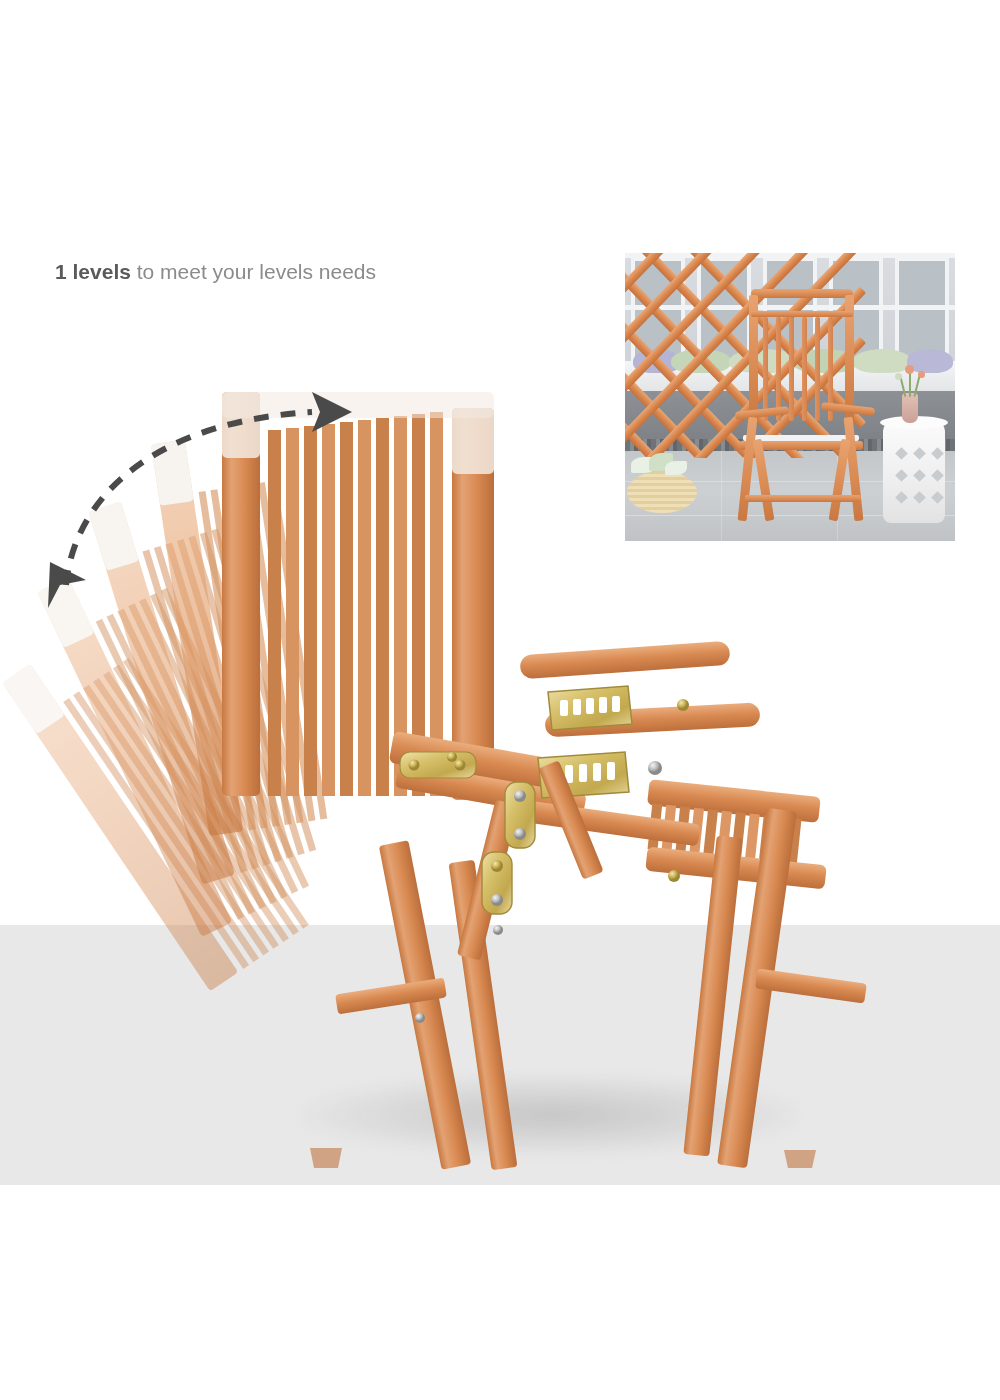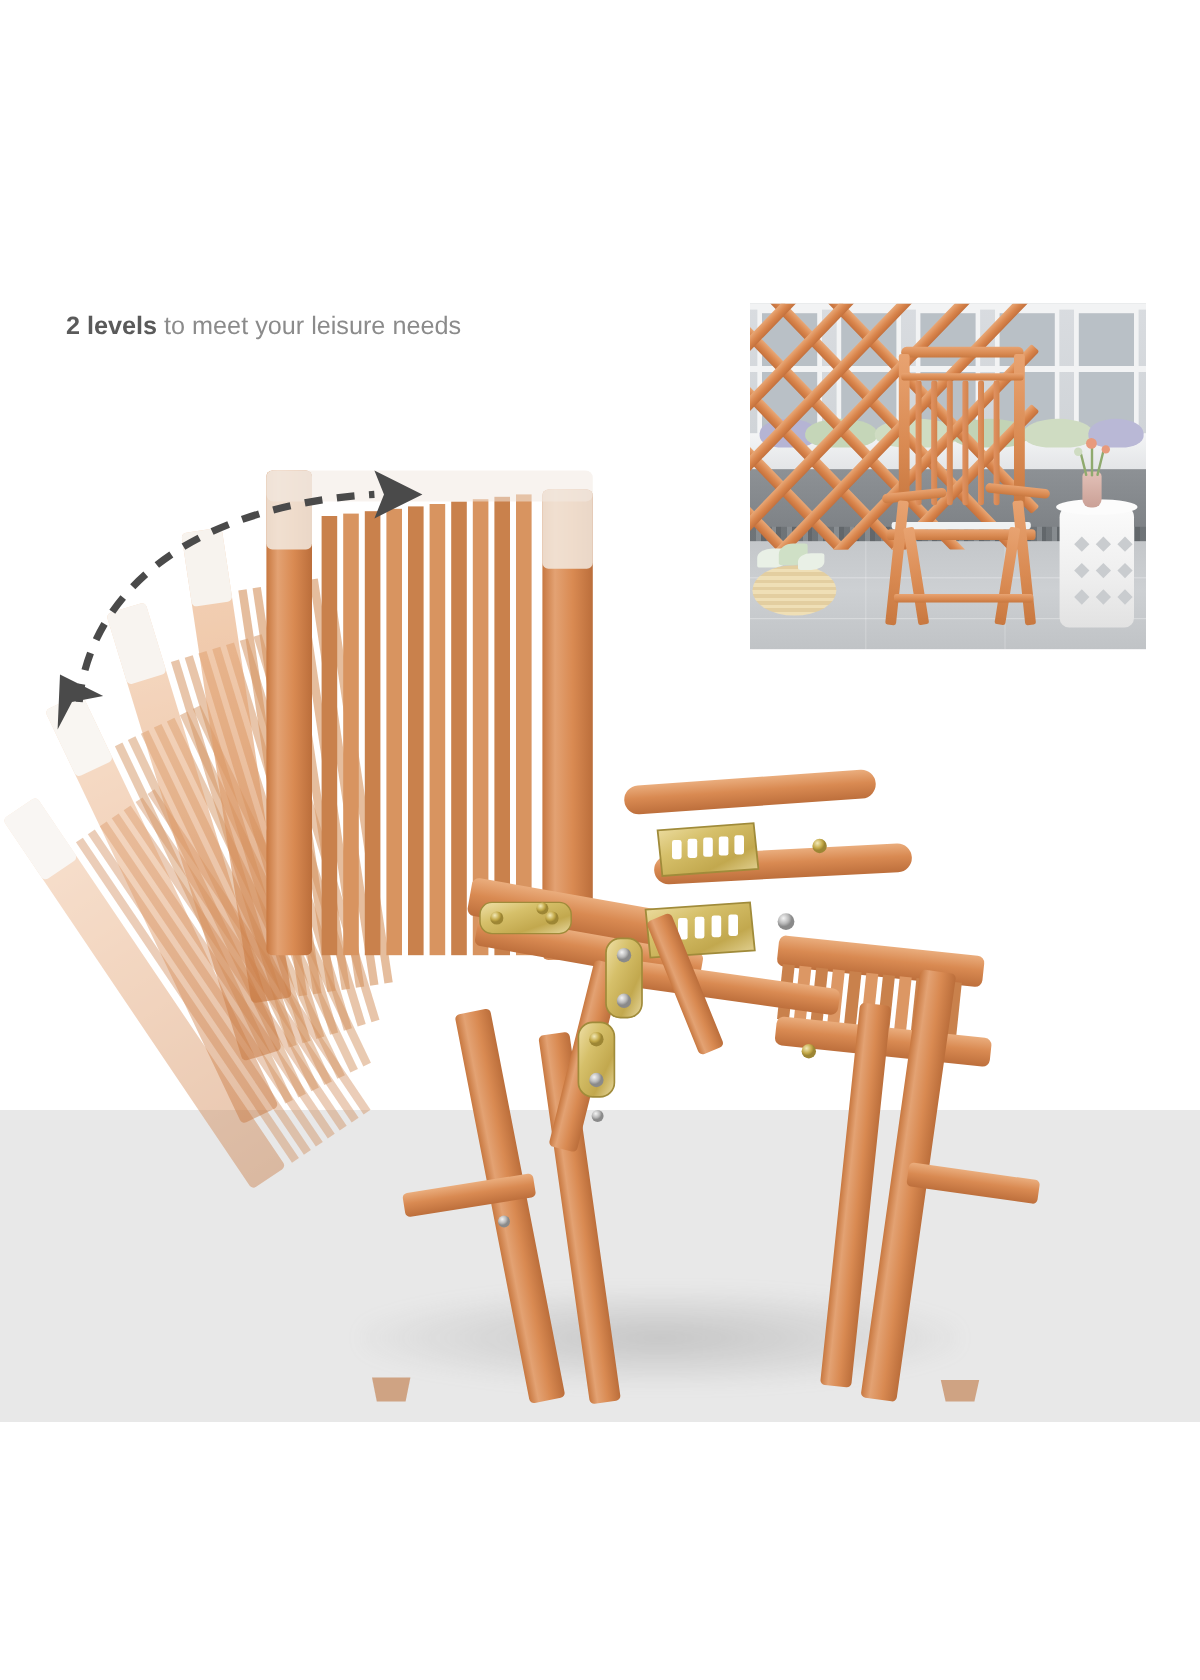--- a/index.html
+++ b/index.html
@@ -217,21 +217,21 @@
 </style>
 </head>
 <body>
 
 <div id="stage">
 
   <div class="band-gray"></div>
   <div class="band-white-bottom"></div>
 
   <div class="headline">
-    <p class="headline-sub"><span class="accent">2 levels</span><span> to meet your leisure needs</span></p>
+    <p class="headline-sub"><span class="accent">1 levels</span><span> to meet your levels needs</span></p>
   </div>
 
   <div class="inset-photo">
     <div class="inset-inner">
 
       <div class="ph-wallwindow"></div>
 
       <div class="ph-winpane" style="left:6px;"></div>
       <div class="ph-winpane" style="left:72px;"></div>
       <div class="ph-winpane" style="left:138px;"></div>

